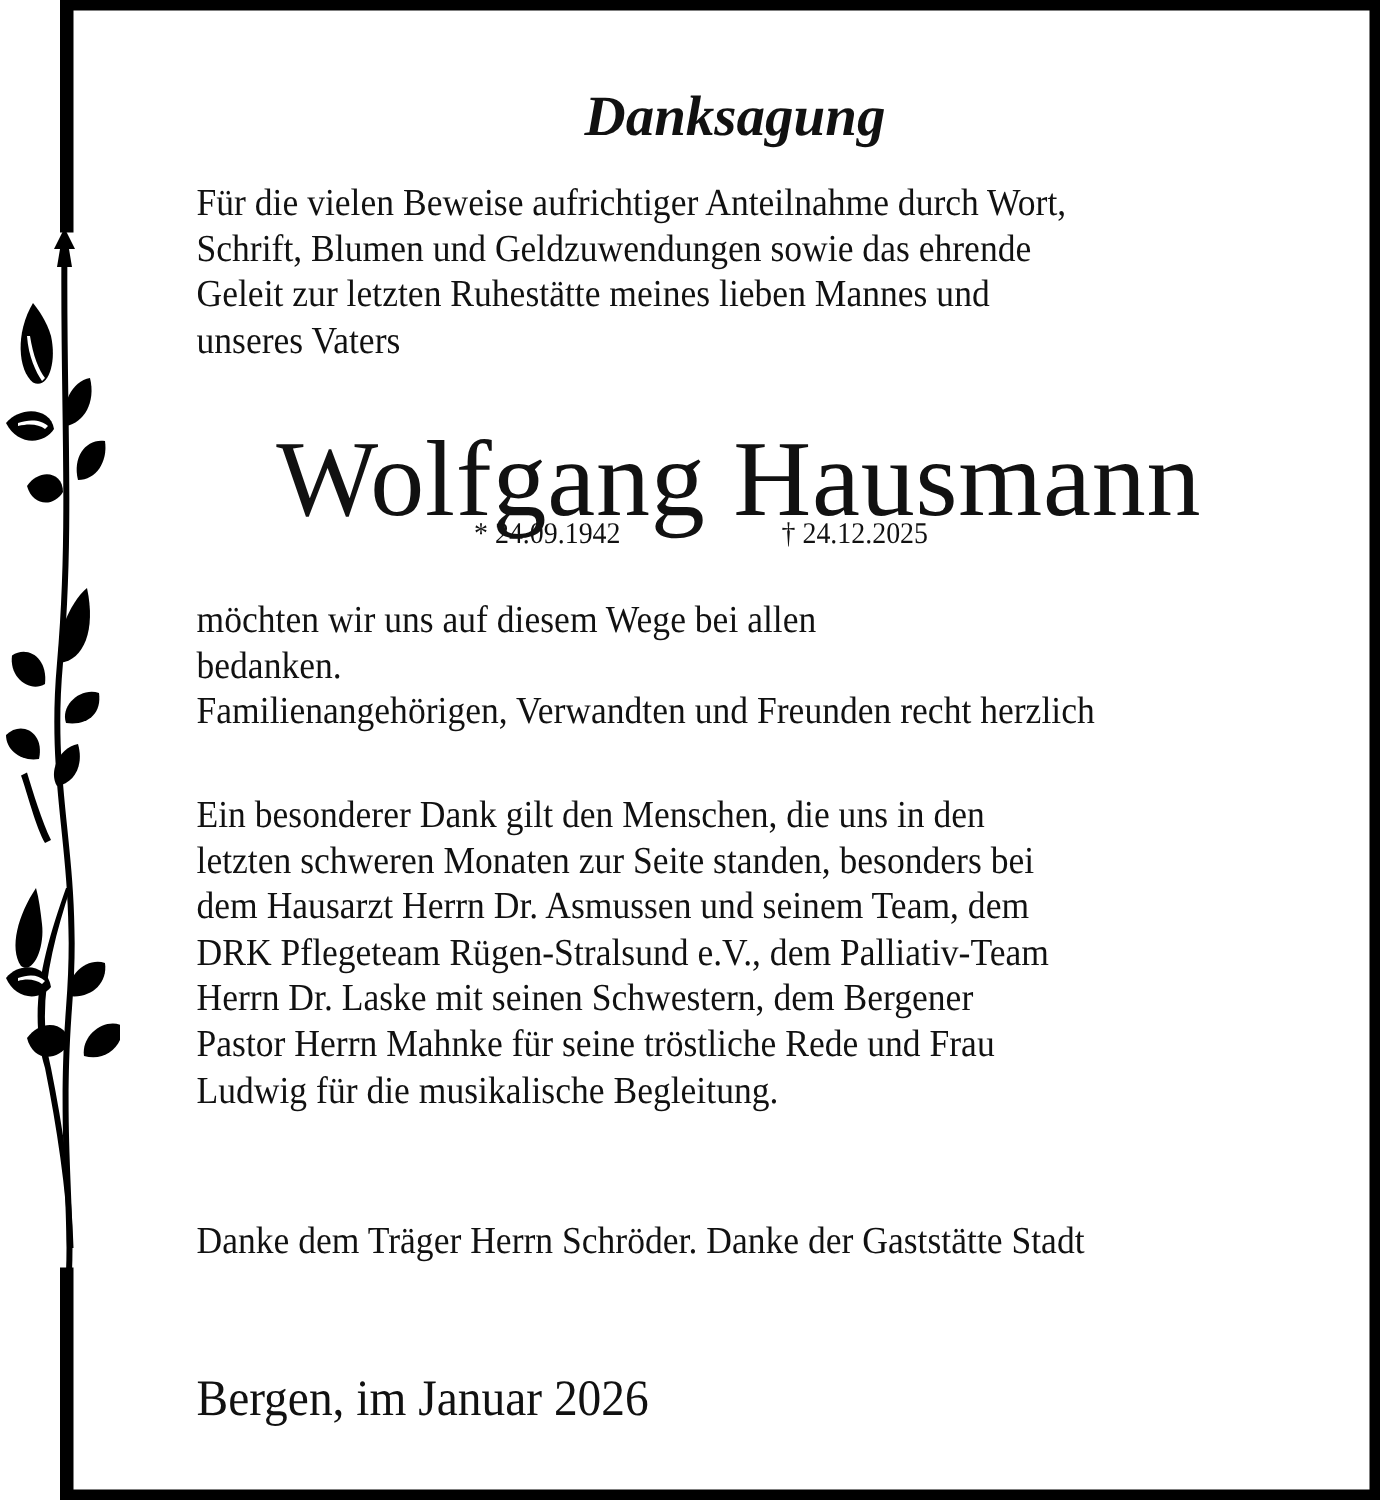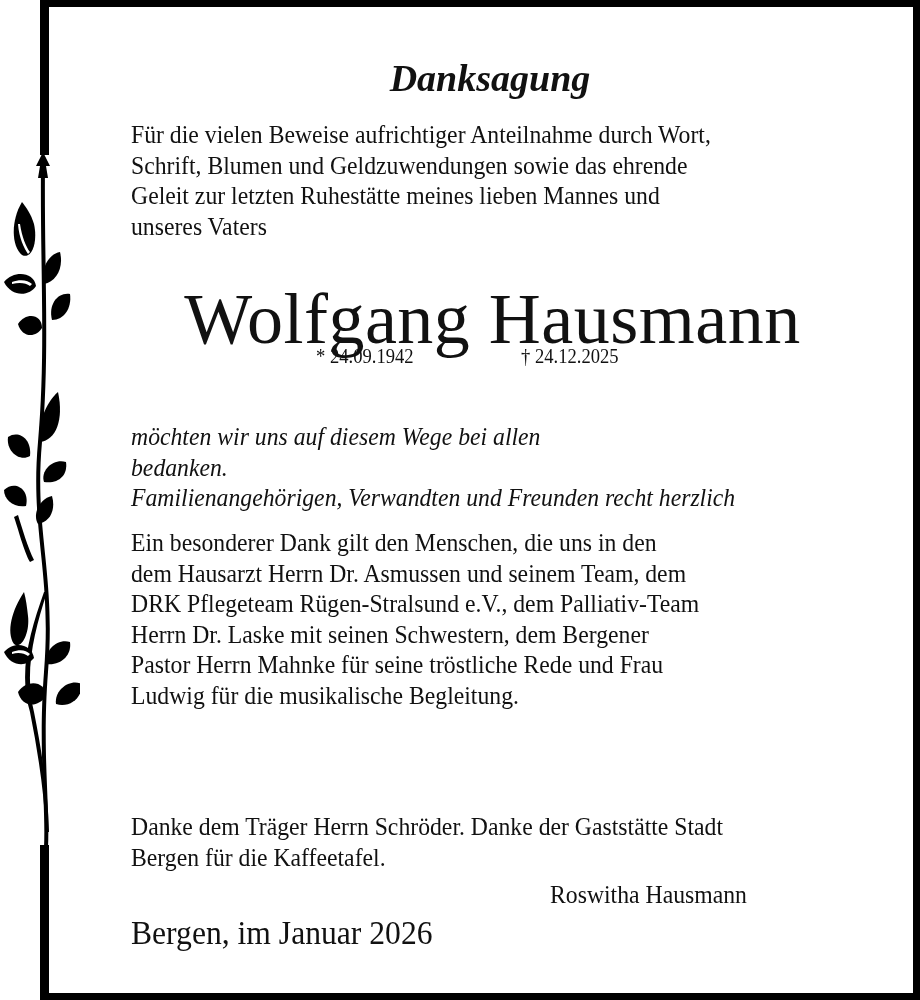--- a/index.html
+++ b/index.html
@@ -77,37 +77,36 @@
   <div><span class="cond">Schrift, Blumen und Geldzuwendungen sowie das ehrende</span></div>
   <div><span class="cond">Geleit zur letzten Ruhestätte meines lieben Mannes und</span></div>
   <div><span class="cond">unseres Vaters</span></div>
 </div>
 
 <div class="name serif">Wolfgang Hausmann</div>
 
 <div class="dates serif birth"><span class="cond">* 24.09.1942</span></div>
 <div class="dates serif death"><span class="cond">† 24.12.2025</span></div>
 
-<div class="para serif" style="top:422px;font-style:italic;">
+<div class="para serif" style="top:398px;">
   <div><span class="cond">möchten wir uns auf diesem Wege bei allen</span></div>
   <div><span class="cond">bedanken.</span></div>
   <div><span class="cond">Familienangehörigen, Verwandten und Freunden recht herzlich</span></div>
 </div>
 
 <div class="para serif" style="top:528px;">
   <div><span class="cond">Ein besonderer Dank gilt den Menschen, die uns in den</span></div>
+  <div><span class="cond">letzten schweren Monaten zur Seite standen, besonders bei</span></div>
   <div><span class="cond">dem Hausarzt Herrn Dr. Asmussen und seinem Team, dem</span></div>
   <div><span class="cond">DRK Pflegeteam Rügen-Stralsund e.V., dem Palliativ-Team</span></div>
   <div><span class="cond">Herrn Dr. Laske mit seinen Schwestern, dem Bergener</span></div>
   <div><span class="cond">Pastor Herrn Mahnke für seine tröstliche Rede und Frau</span></div>
   <div><span class="cond">Ludwig für die musikalische Begleitung.</span></div>
 </div>
 
 <div class="para serif" style="top:812px;">
   <div><span class="cond">Danke dem Träger Herrn Schröder. Danke der Gaststätte Stadt</span></div>
-  <div><span class="cond">Bergen für die Kaffeetafel.</span></div>
 </div>
 
 <div class="place serif"><span class="cond">Bergen, im Januar 2026</span></div>
 
 <div class="sign serif">
-  <div><span class="cond">Roswitha Hausmann</span></div>
 </div>
 
 </body></html>

